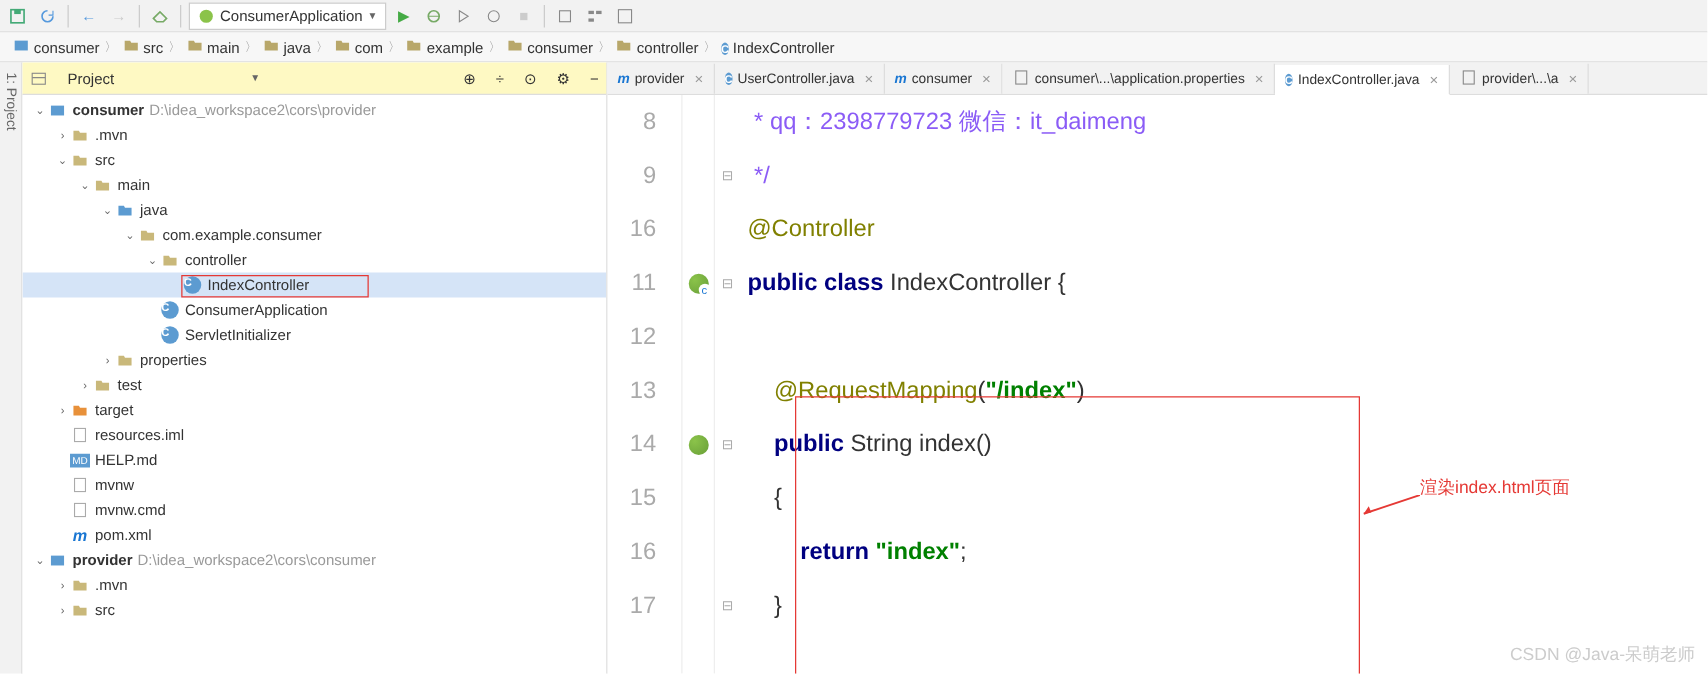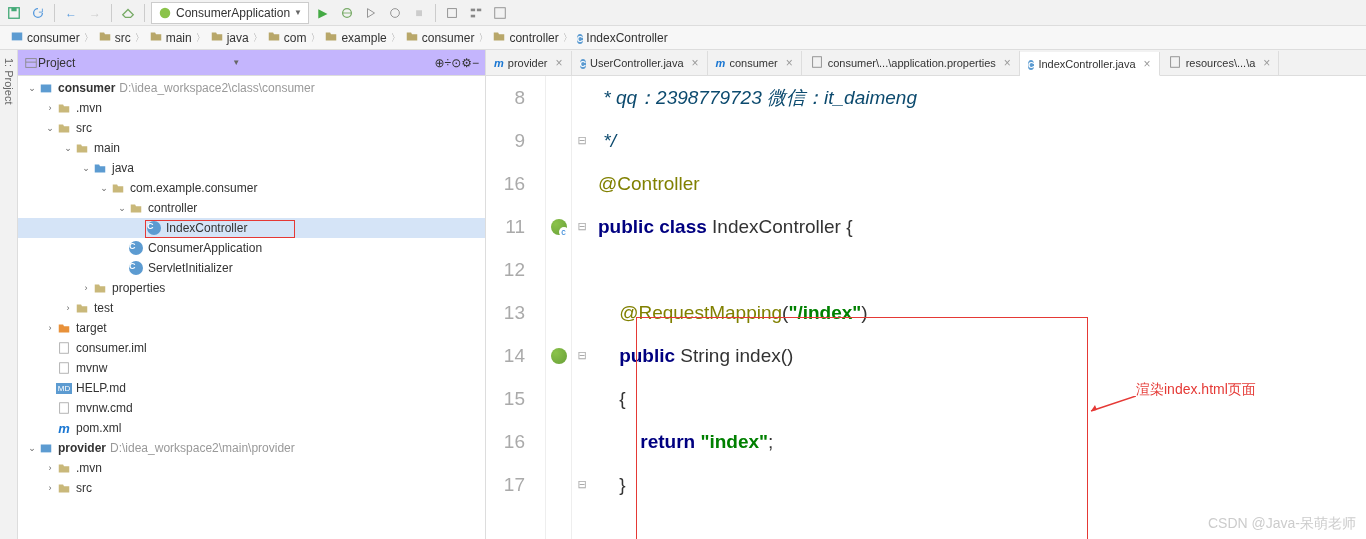--- a/index.html
+++ b/index.html
@@ -7,21 +7,21 @@
 .toolbar { height: 26px; background: #f2f2f2; border-bottom: 1px solid #ddd; display: flex; align-items: center; padding: 0 4px; gap: 4px; }
 .toolbar .tb-btn { width: 20px; height: 20px; display: flex; align-items: center; justify-content: center; cursor: pointer; }
 .toolbar .sep { width: 1px; height: 18px; background: #ccc; margin: 0 2px; }
 .run-config { display: flex; align-items: center; height: 22px; border: 1px solid #ccc; background: #fff; padding: 0 6px; gap: 4px; cursor: pointer; }
 .breadcrumb { height: 24px; background: #f7f7f7; border-bottom: 1px solid #ddd; display: flex; align-items: center; padding: 0 4px; }
 .crumb { display: flex; align-items: center; padding: 0 6px; height: 20px; cursor: pointer; gap: 3px; }
 .crumb-sep { color: #999; font-size: 10px; margin: 0 -2px; }
 .main { display: flex; height: calc(100% - 50px); }
 .side-tab { width: 18px; background: #f2f2f2; border-right: 1px solid #ddd; writing-mode: vertical-rl; display: flex; align-items: center; justify-content: flex-start; padding-top: 8px; font-size: 11px; color: #666; }
 .project-panel { width: 468px; background: #fff; border-right: 1px solid #ddd; display: flex; flex-direction: column; }
-.panel-header { height: 26px; background: #c4b5fd; border-bottom: 1px solid #ddd; display: flex; align-items: center; padding: 0 6px; gap: 0; }
+.panel-header { height: 26px; background: #fef9c3; border-bottom: 1px solid #ddd; display: flex; align-items: center; padding: 0 6px; gap: 16px; }
 .panel-header .title { font-weight: normal; flex: 1; }
 .tree { flex: 1; overflow: auto; padding-top: 2px; }
 .tree-row { display: flex; align-items: center; height: 20px; cursor: pointer; white-space: nowrap; }
 .tree-row.selected { background: #d5e4f7; }
 .tree-row .arrow { width: 12px; text-align: center; color: #666; font-size: 9px; }
 .tree-row .icon { width: 16px; height: 16px; display: inline-flex; align-items: center; justify-content: center; margin-right: 4px; }
 .tree-row .dim { color: #999; margin-left: 4px; }
 .class-icon { background: #5c9bd1; color: #fff; border-radius: 50%; width: 14px; height: 14px; font-size: 9px; font-weight: bold; }
 .redbox { position: absolute; border: 1px solid #e53935; pointer-events: none; }
 .editor-area { flex: 1; display: flex; flex-direction: column; position: relative; }
@@ -31,21 +31,21 @@
 .tab .close { color: #999; font-size: 12px; margin-left: 4px; }
 .editor { flex: 1; display: flex; font-family: "Consolas", "Courier New", monospace; font-size: 19px; position: relative; overflow: hidden; }
 .gutter { width: 60px; background: #fff; border-right: 1px solid #eee; text-align: right; }
 .gutter .ln { height: 43px; line-height: 43px; color: #aaa; padding-right: 20px; font-family: inherit; }
 .gutter-icons { width: 26px; border-right: 1px solid #eee; }
 .gutter-icons .gi { height: 43px; display: flex; align-items: center; justify-content: center; }
 .fold-col { width: 20px; }
 .fold-col .fold { height: 43px; display: flex; align-items: center; justify-content: center; color: #aaa; font-size: 11px; }
 .code { flex: 1; padding-left: 6px; }
 .code .line { height: 43px; line-height: 43px; white-space: pre; font-family: inherit; }
-.comment { color: #0c4a6e; font-style: italic; }
+.comment { color: #8b5cf6; }
 .annotation { color: #808000; }
 .keyword { color: #000080; font-weight: bold; }
 .string { color: #008000; font-weight: bold; }
 .codebox { position: absolute; border: 1px solid #e53935; pointer-events: none; }
 .arrow-svg { position: absolute; color: #e53935; }
 .annotation-text { position: absolute; color: #e53935; font-size: 14px; font-family: sans-serif; }
 .watermark { position: absolute; bottom: 6px; right: 10px; color: #ccc; font-size: 14px; }
 .green-circle { width: 16px; height: 16px; border-radius: 50%; background: radial-gradient(circle at 30% 30%, #8bc34a, #689f38); position: relative; }
 .green-circle.c::after { content: "c"; position: absolute; font-size: 9px; color: #1976d2; background: #fff; border-radius: 50%; width: 10px; height: 10px; bottom: -2px; right: -2px; text-align: center; line-height: 10px; }
 svg.ico { width: 14px; height: 14px; }
@@ -206,21 +206,21 @@
     </div>
     <div class="tree" id="project-tree">
         <div class="tree-row" style="padding-left: 8px;">
           <span class="arrow">⌄</span>
           <span class="icon">
             <svg class="ico" viewBox="0 0 16 16">
               <rect x="2" y="4" width="12" height="9" fill="#5c9bd1"></rect>
             </svg>
           </span>
           <span style="font-weight: bold;">consumer</span>
-          <span class="dim">D:\idea_workspace2\class\consumer</span>
+          <span class="dim">D:\idea_workspace2\cors\provider</span>
         </div>
         <div class="tree-row" style="padding-left: 26px;">
           <span class="arrow">›</span>
           <span class="icon">
             <svg class="ico" viewBox="0 0 16 16">
               <path d="M2 4h5l1 2h6v7H2z" fill="#c9b87a"></path>
             </svg>
           </span>
           <span>.mvn</span>
         </div>
@@ -317,41 +317,41 @@
           </span>
           <span>target</span>
         </div>
         <div class="tree-row" style="padding-left: 26px;">
           <span class="arrow"></span>
           <span class="icon">
             <svg class="ico" viewBox="0 0 16 16">
               <rect x="3" y="2" width="10" height="12" fill="none" stroke="#aaa"></rect>
             </svg>
           </span>
-          <span>consumer.iml</span>
+          <span>resources.iml</span>
+        </div>
+        <div class="tree-row" style="padding-left: 26px;">
+          <span class="arrow"></span>
+          <span class="icon">
+            <span style="background:#5c9bd1;color:#fff;font-size:8px;padding:1px 2px">MD</span>
+          </span>
+          <span>HELP.md</span>
         </div>
         <div class="tree-row" style="padding-left: 26px;">
           <span class="arrow"></span>
           <span class="icon">
             <svg class="ico" viewBox="0 0 16 16">
               <rect x="3" y="2" width="10" height="12" fill="none" stroke="#aaa"></rect>
             </svg>
           </span>
           <span>mvnw</span>
         </div>
         <div class="tree-row" style="padding-left: 26px;">
           <span class="arrow"></span>
           <span class="icon">
-            <span style="background:#5c9bd1;color:#fff;font-size:8px;padding:1px 2px">MD</span>
-          </span>
-          <span>HELP.md</span>
-        </div>
-        <div class="tree-row" style="padding-left: 26px;">
-          <span class="arrow"></span>
-          <span class="icon">
             <svg class="ico" viewBox="0 0 16 16">
               <rect x="3" y="2" width="10" height="12" fill="none" stroke="#aaa"></rect>
             </svg>
           </span>
           <span>mvnw.cmd</span>
         </div>
         <div class="tree-row" style="padding-left: 26px;">
           <span class="arrow"></span>
           <span class="icon">
             <span style="color:#1976d2;font-style:italic;font-weight:bold;font-size:13px">m</span>
@@ -359,21 +359,21 @@
           <span>pom.xml</span>
         </div>
         <div class="tree-row" style="padding-left: 8px;">
           <span class="arrow">⌄</span>
           <span class="icon">
             <svg class="ico" viewBox="0 0 16 16">
               <rect x="2" y="4" width="12" height="9" fill="#5c9bd1"></rect>
             </svg>
           </span>
           <span style="font-weight: bold;">provider</span>
-          <span class="dim">D:\idea_workspace2\main\provider</span>
+          <span class="dim">D:\idea_workspace2\cors\consumer</span>
         </div>
         <div class="tree-row" style="padding-left: 26px;">
           <span class="arrow">›</span>
           <span class="icon">
             <svg class="ico" viewBox="0 0 16 16">
               <path d="M2 4h5l1 2h6v7H2z" fill="#c9b87a"></path>
             </svg>
           </span>
           <span>.mvn</span>
         </div>
@@ -415,21 +415,21 @@
         </div>
         <div class="tab active">
           <span><span class="class-icon">C</span></span>
           <span>IndexController.java</span>
           <span class="close">×</span>
         </div>
         <div class="tab">
           <span><svg class="ico" viewBox="0 0 16 16">
               <rect x="3" y="2" width="10" height="12" fill="none" stroke="#888"></rect>
             </svg></span>
-          <span>resources\...\a</span>
+          <span>provider\...\a</span>
           <span class="close">×</span>
         </div>
       </div>
     <div class="editor">
       <div class="gutter" id="gutter">
           <div class="ln">8</div>
           <div class="ln">9</div>
           <div class="ln">16</div>
           <div class="ln">11</div>
           <div class="ln">12</div>

